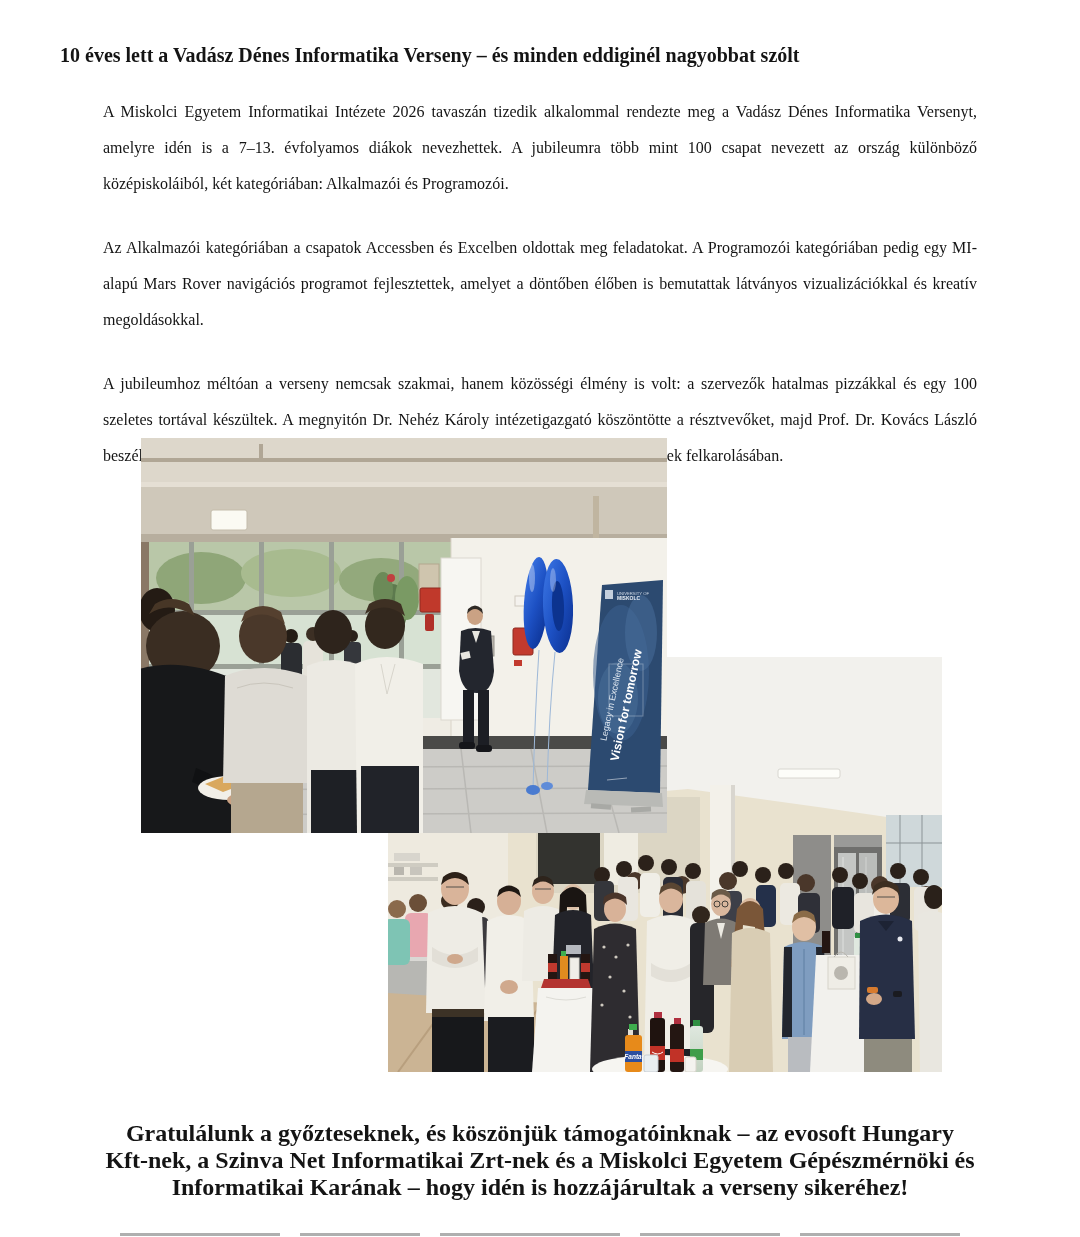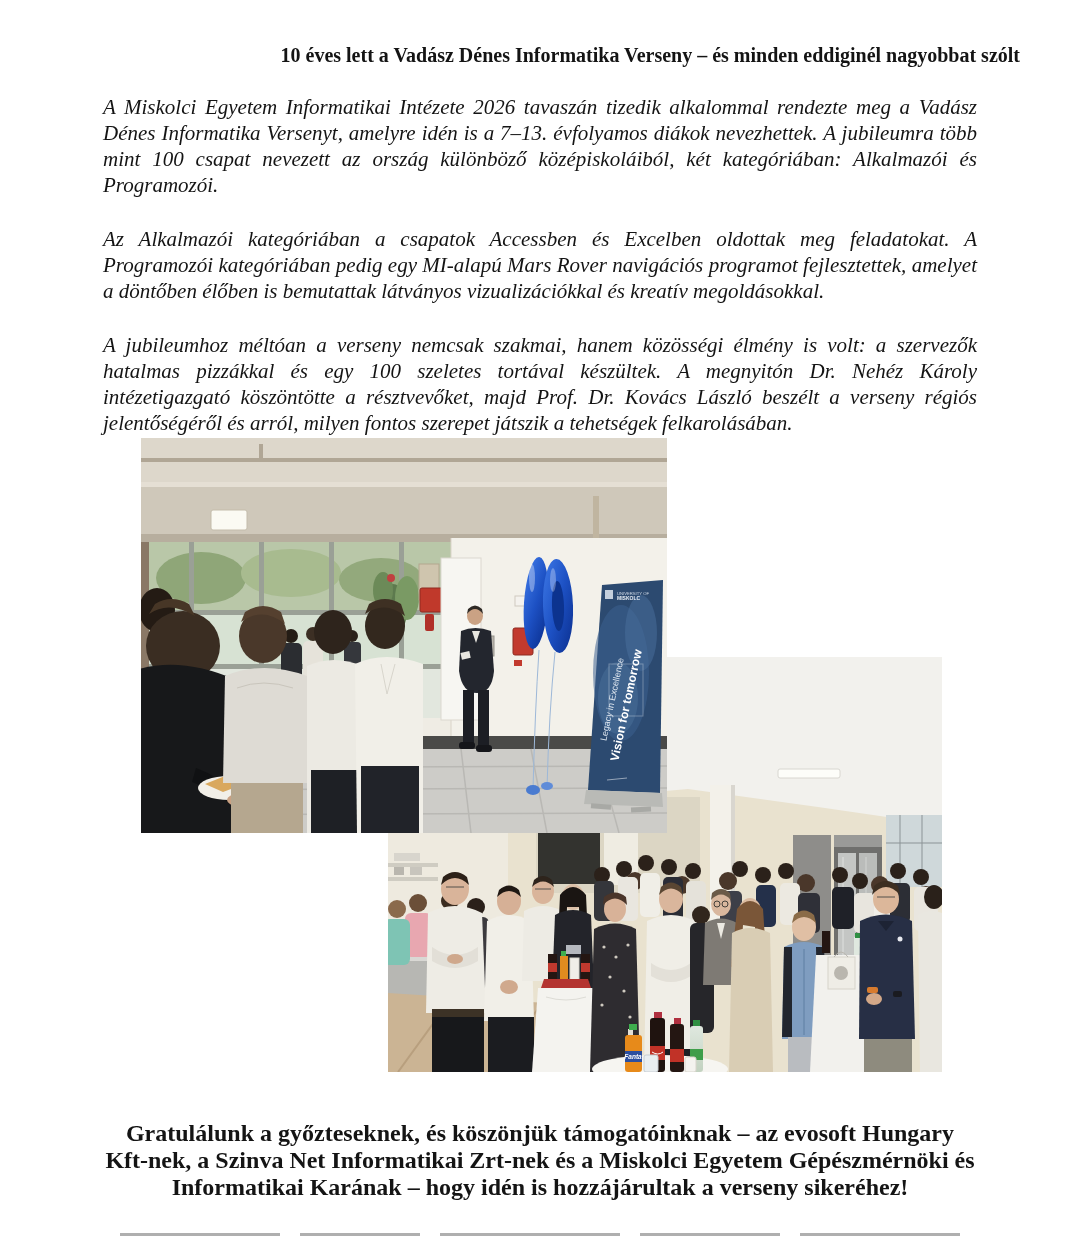--- a/index.html
+++ b/index.html
@@ -3,28 +3,27 @@
 <meta charset="utf-8">
 <style>
   * { margin:0; padding:0; box-sizing:border-box; }
   html,body { background:#ffffff; }
   .page {
     position:relative; width:1080px; height:1237px; margin:0 auto;
     background:#ffffff; overflow:hidden;
     font-family:"Liberation Serif", serif; color:#141414;
   }
   .title {
-    margin:44px 60px 0; text-align:right;
+    margin:44px 60px 0; text-align:left;
     font-size:20px; font-weight:bold; line-height:22px;
   }
   .body-text { margin:0 103px; }
   .body-text p {
-    margin-top:28px; font-size:21px; line-height:26px;
+    margin-top:28px; font-size:16px; line-height:36px;
     text-align:justify;
-    font-style:italic;
   }
   .photo { position:absolute; overflow:hidden; }
   .photo svg { display:block; }
   #photo1 { left:141px; top:438px; width:526px; height:395px; z-index:2; }
   #photo2 { left:388px; top:657px; width:554px; height:415px; z-index:1; }
   .closing {
     position:absolute; left:105px; top:1120px; width:870px;
     text-align:center; font-size:24px; font-weight:bold; line-height:27px;
   }
   .cutoff { position:absolute; top:1233px; left:0; width:1080px; height:4px; }

